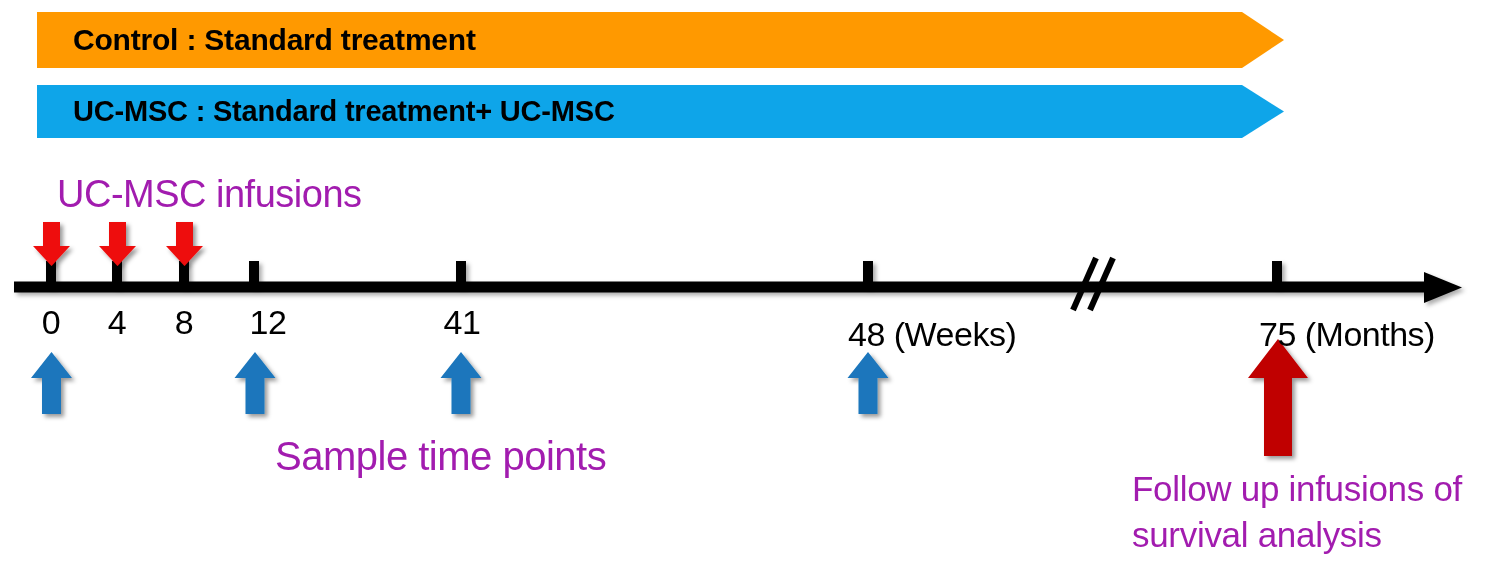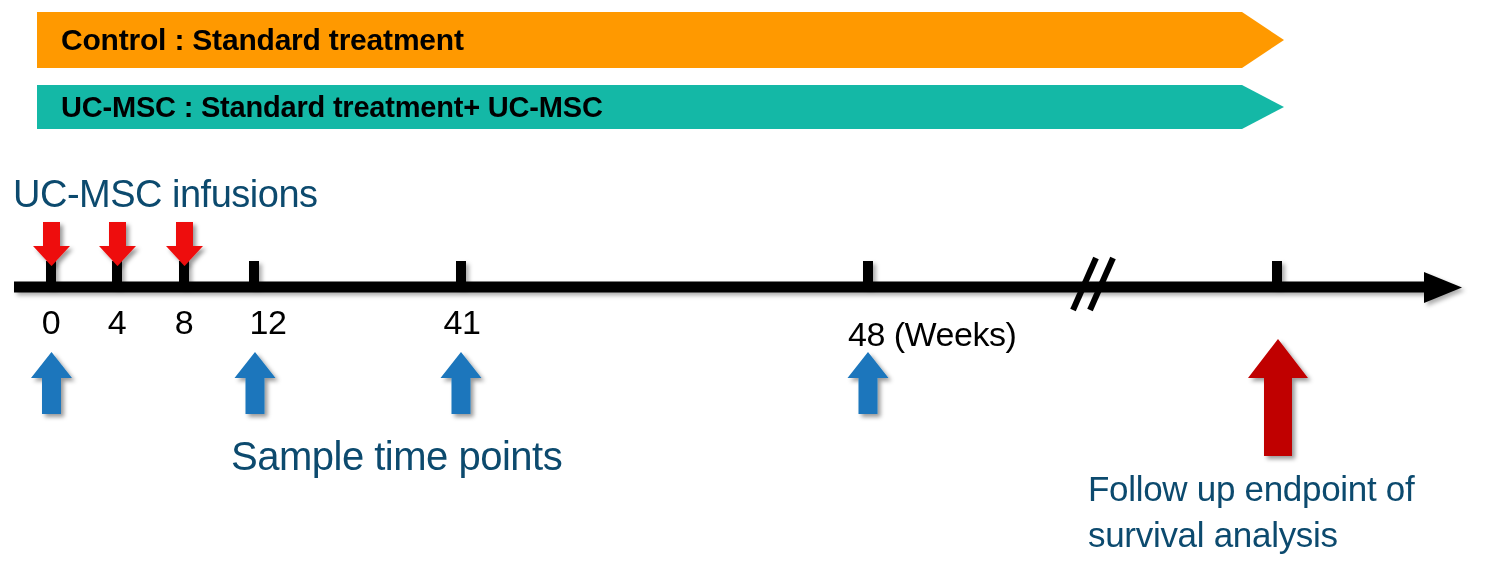--- a/index.html
+++ b/index.html
@@ -23,48 +23,49 @@
     position: absolute;
     display: flex;
     align-items: center;
     box-sizing: border-box;
     color: #000000;
     font-weight: bold;
     white-space: nowrap;
     filter: drop-shadow(5px 5px 4px rgba(0,0,0,0.38));
   }
   .banner-label {
-    padding-left: 24px;
+    padding-left: 36px;
     letter-spacing: -0.2px;
   }
   #banner-control {
     left: 37px;
     top: 12px;
     width: 1247px;
     height: 56px;
     background: #FF9900;
     font-size: 30px;
     clip-path: polygon(0 0, calc(100% - 42px) 0, 100% 50%, calc(100% - 42px) 100%, 0 100%);
   }
   #banner-ucmsc {
     left: 37px;
     top: 85px;
     width: 1247px;
-    height: 44px;
-    background: #14b8a6;
+    height: 53px;
+    background: #0ea5e9;
     font-size: 29px;
     clip-path: polygon(0 0, calc(100% - 42px) 0, 100% 50%, calc(100% - 42px) 100%, 0 100%);
     align-items: center;
   }
 
   
   .plain-text {
     position: absolute;
-    color: #0c4a6e;
+    color: #a21caf;
     white-space: nowrap;
+    margin-left: 44px;
   }
   #infusions-title {
     left: 13px;
     top: 173px;
     font-size: 38px;
     letter-spacing: -0.5px;
   }
   #sample-title {
     left: 231px;
     top: 434px;
@@ -116,21 +117,21 @@
 
   <div class="banner" id="banner-ucmsc">
     <span class="banner-label">UC-MSC : Standard treatment+ UC-MSC</span>
   </div>
 
   <div class="plain-text" id="infusions-title">UC-MSC  infusions</div>
 
   <div class="plain-text" id="sample-title">Sample time points</div>
 
   <div class="plain-text" id="followup-title">
-    <div>Follow up endpoint of</div>
+    <div>Follow up infusions of</div>
     <div>survival analysis</div>
   </div>
 
   <svg id="timeline" viewBox="0 0 1499 576" xmlns="http://www.w3.org/2000/svg">
     <defs>
       <filter id="softshadow" x="-40%" y="-40%" width="200%" height="200%">
         <feDropShadow dx="3" dy="3" stdDeviation="2.2" flood-color="#000000" flood-opacity="0.40"></feDropShadow>
       </filter>
       <filter id="softshadow-lite" x="-40%" y="-40%" width="200%" height="200%">
         <feDropShadow dx="3" dy="3" stdDeviation="2" flood-color="#000000" flood-opacity="0.32"></feDropShadow>
@@ -174,14 +175,15 @@
       <path d="M 1278,339 L 1308,378 L 1292,378 L 1292,456 L 1264,456 L 1264,378 L 1248,378 Z" fill="#C00000"></path>
     </g>
   </svg>
 
   <div class="tick-label" style="left:51px;">0</div>
   <div class="tick-label" style="left:117px;">4</div>
   <div class="tick-label" style="left:184px;">8</div>
   <div class="tick-label" style="left:268px;">12</div>
   <div class="tick-label" style="left:462px;">41</div>
   <div class="tick-label left-anchor" style="left:848px;">48 (Weeks)</div>
+  <div class="tick-label left-anchor" style="left:1259px;">75 (Months)</div>
 
 </div>
 
 </body></html>

